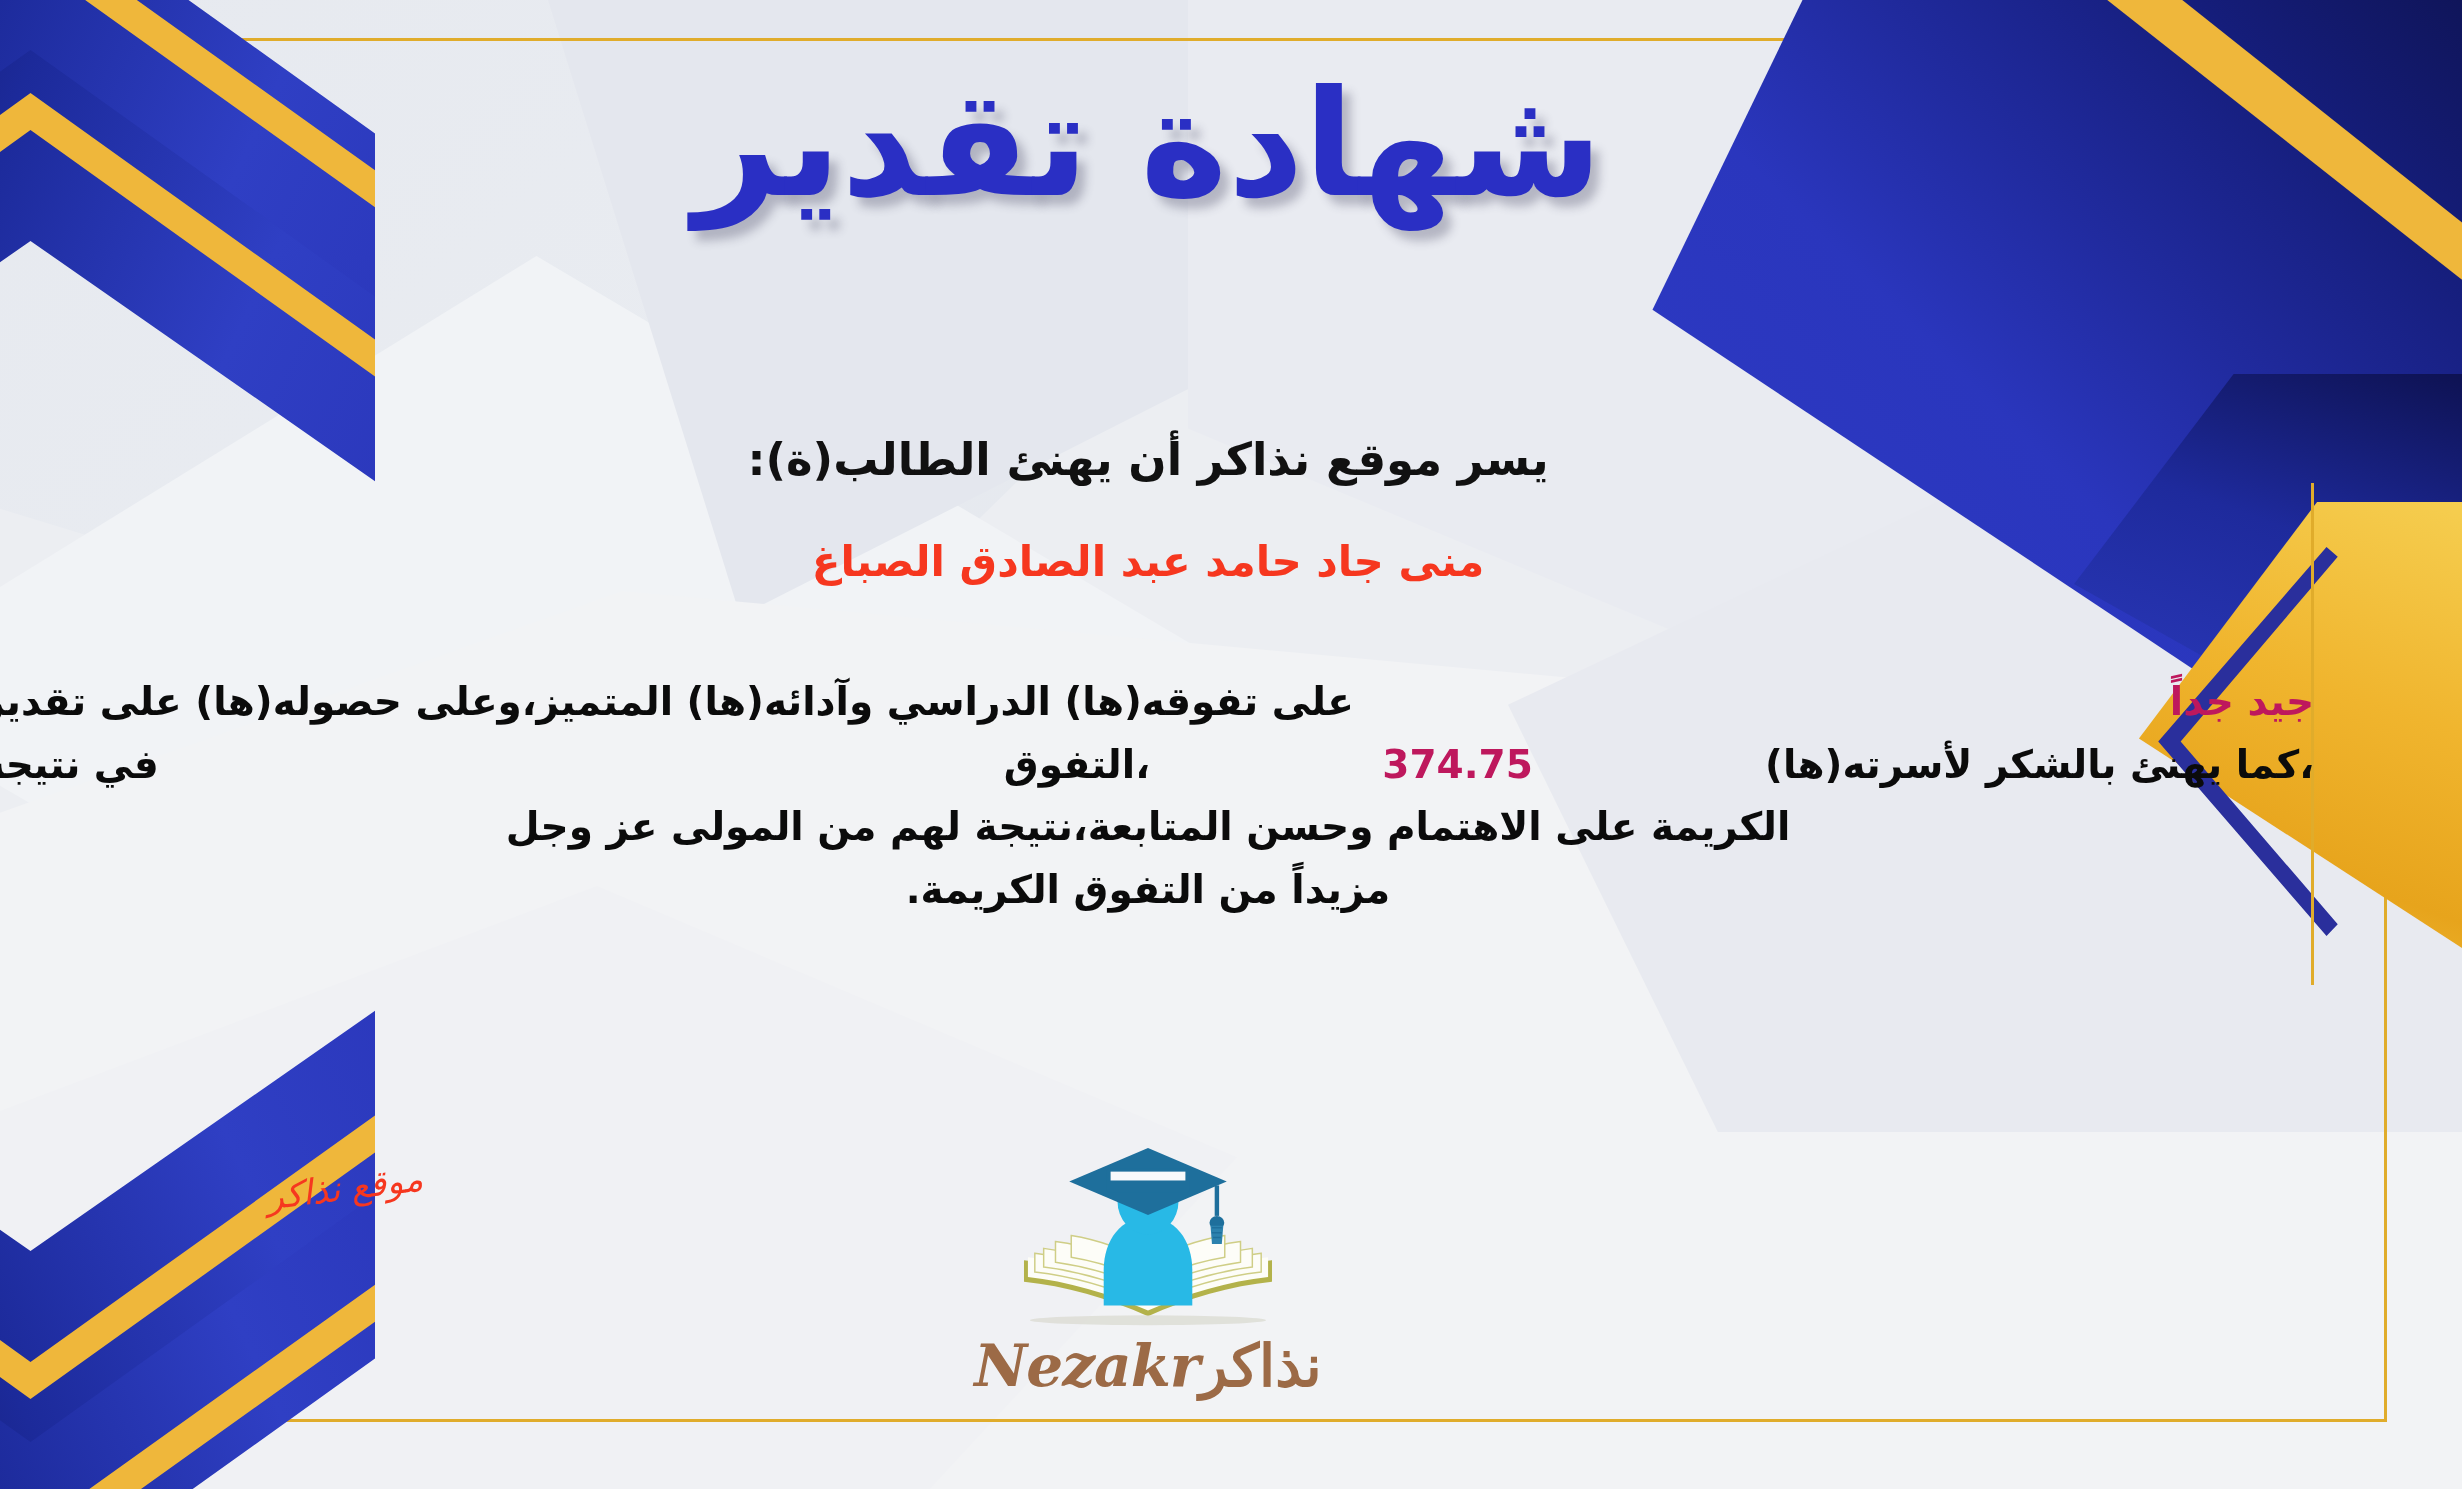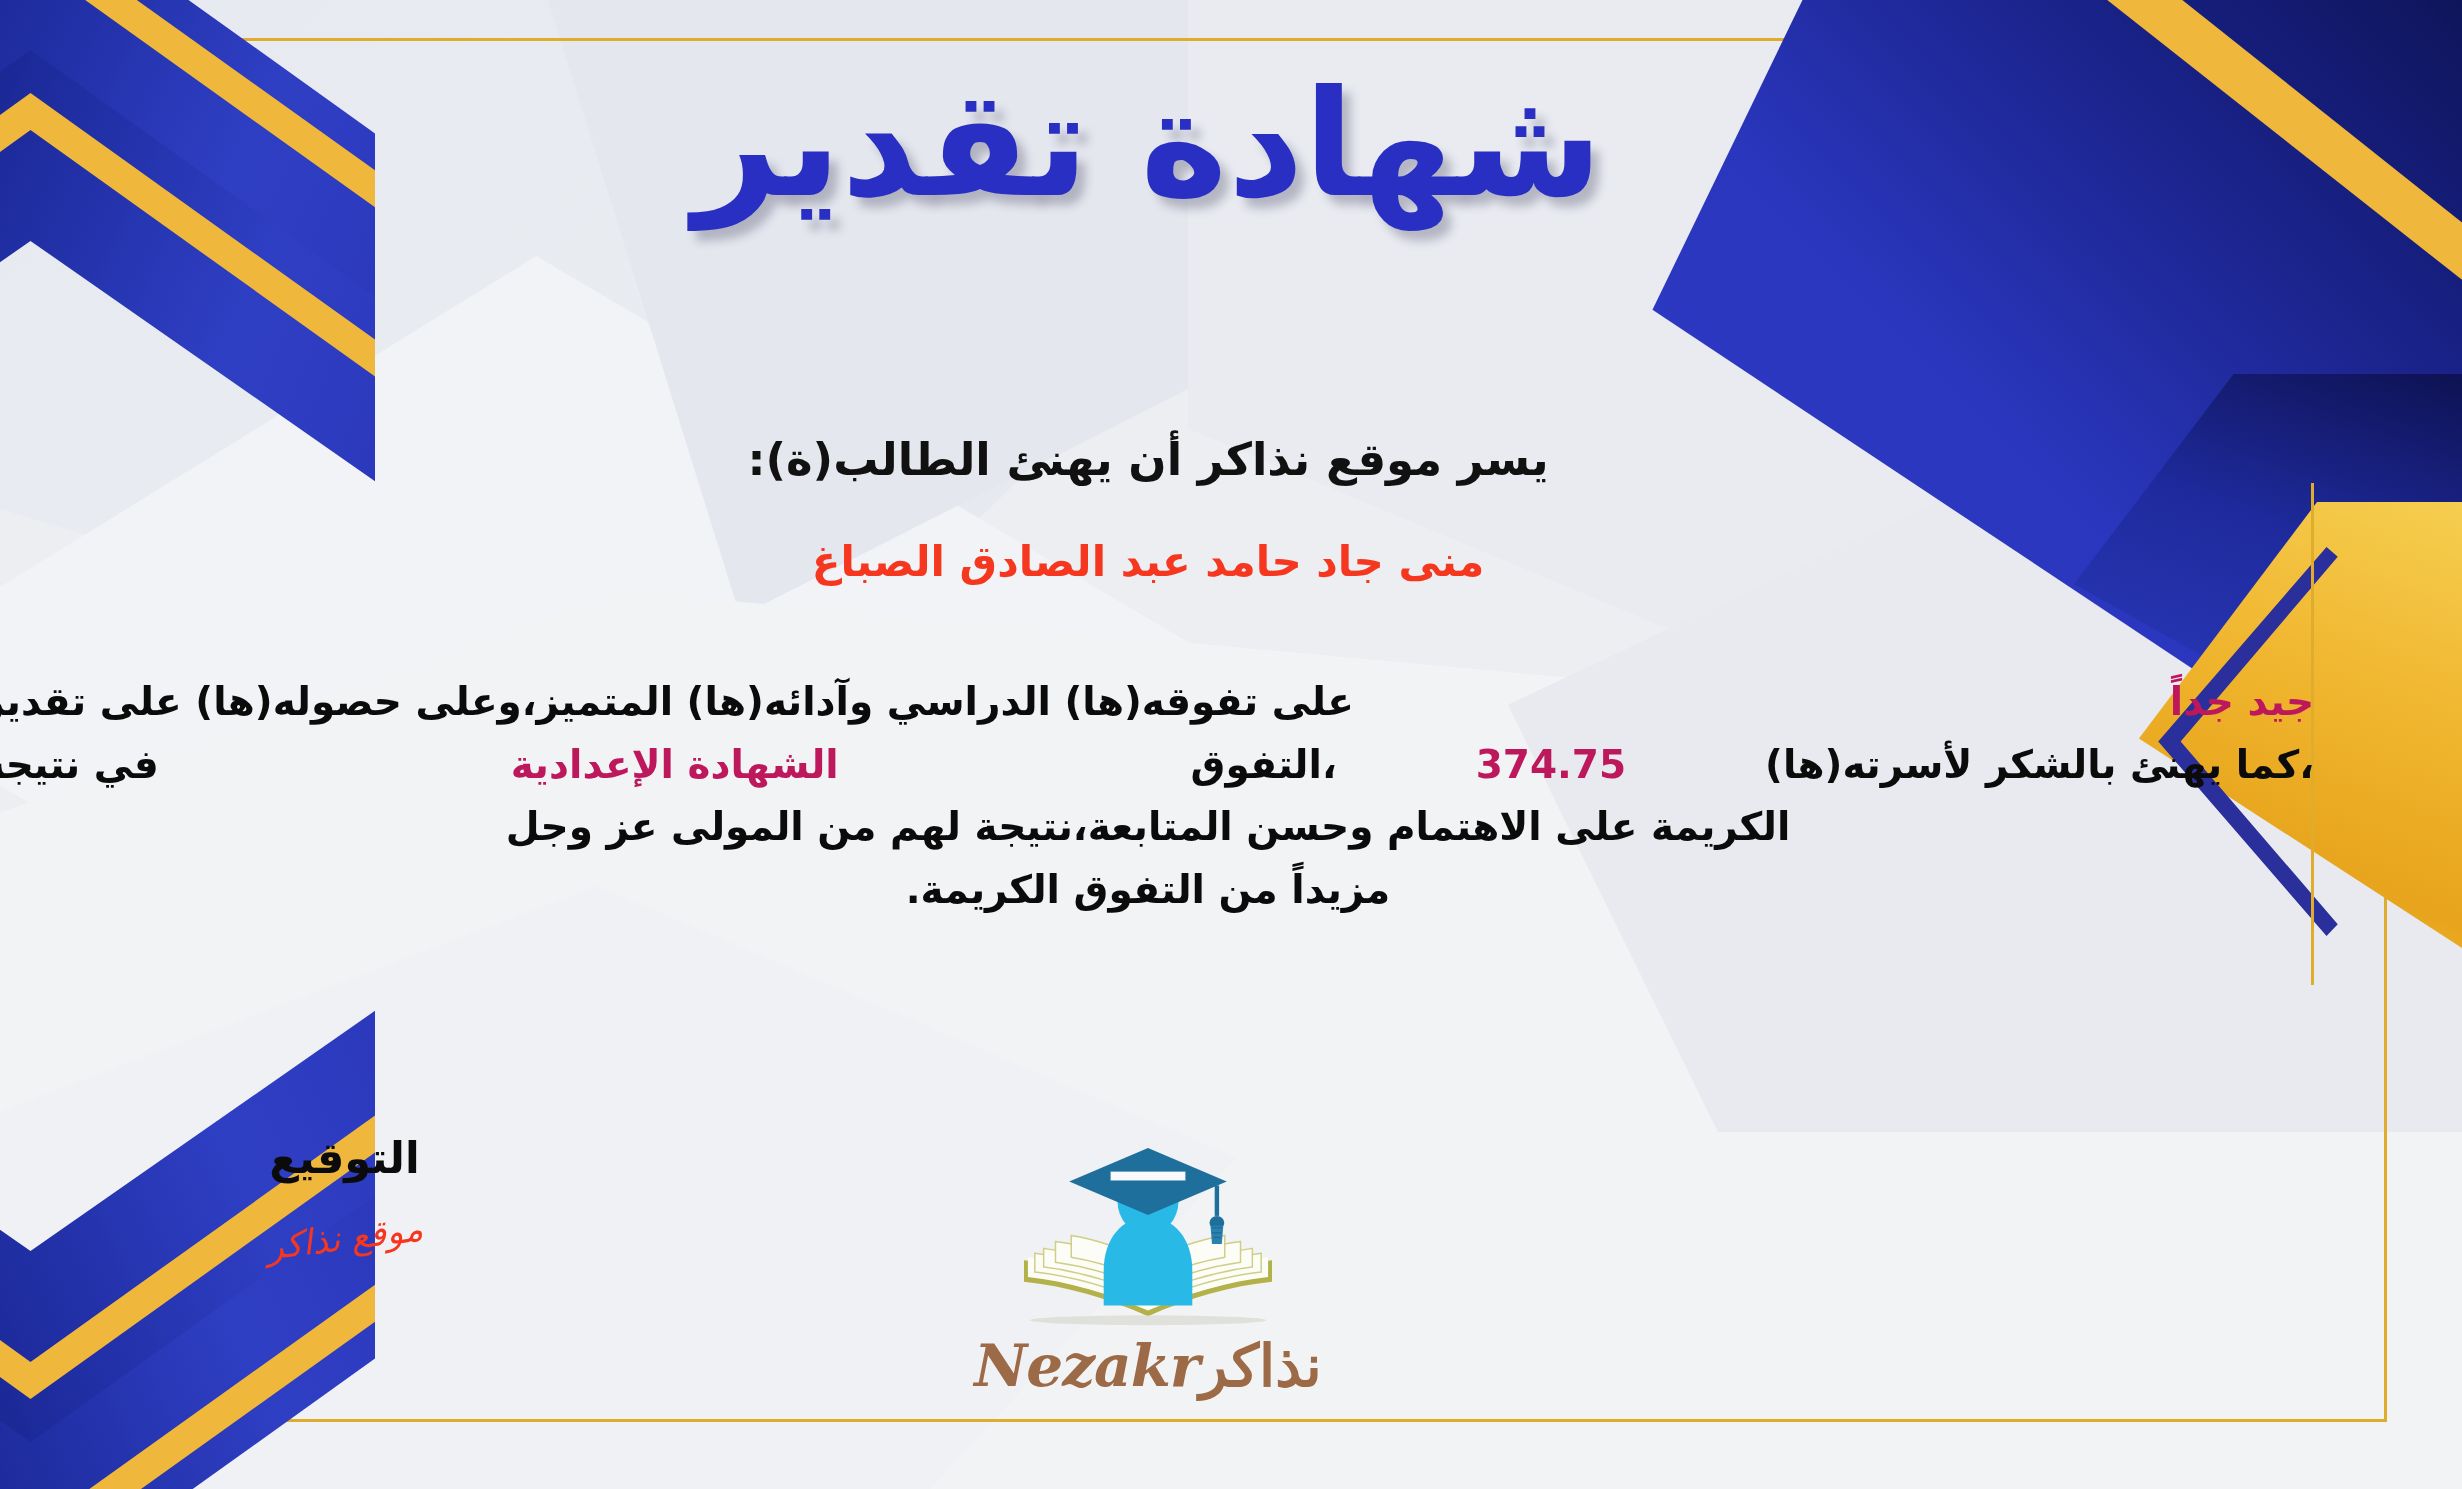--- a/index.html
+++ b/index.html
@@ -299,37 +299,35 @@
       <div class="body-line line-1">
         <span class="hl">جيد جداً</span>
         <span>على تفوقه(ها) الدراسي وآدائه(ها) المتميز،وعلى حصوله(ها) على تقدير</span>
       </div>
 
       <div class="body-line line-2">
         <span>،كما يهنئ بالشكر لأسرته(ها)</span>
         <span class="hl">374.75</span>
         <span>،التفوق</span>
         <span class="sp-lg"></span>
-        <span class="hl">الشهادة الإعدادية</span>
         <span class="sp-lg"></span>
         <span>في نتيجة</span>
       </div>
 
       <div class="body-line line-3">
         <span>الكريمة على الاهتمام وحسن المتابعة،نتيجة لهم من المولى عز وجل</span>
       </div>
 
       <div class="body-line line-4">
         <span>مزيداً من التفوق الكريمة.</span>
       </div>
 
     </div>
 
     <div class="signature-area">
-      <div class="sig-label">التوقيع</div>
       <div class="sig-script">موقع نذاكر</div>
     </div>
 
     <div class="logo">
       <div class="logo-mark">
         <svg viewBox="0 0 760 400" width="374" height="197" aria-hidden="true">
 
           <g>
             <path d="M380 352 C300 316 210 290 128 282 L128 238 C210 246 302 274 380 312 Z" fill="#b3b24a"></path>
             <path d="M380 340 C302 306 214 280 136 272 L136 232 C214 240 304 266 380 302 Z" fill="#fdfdf8"></path>

